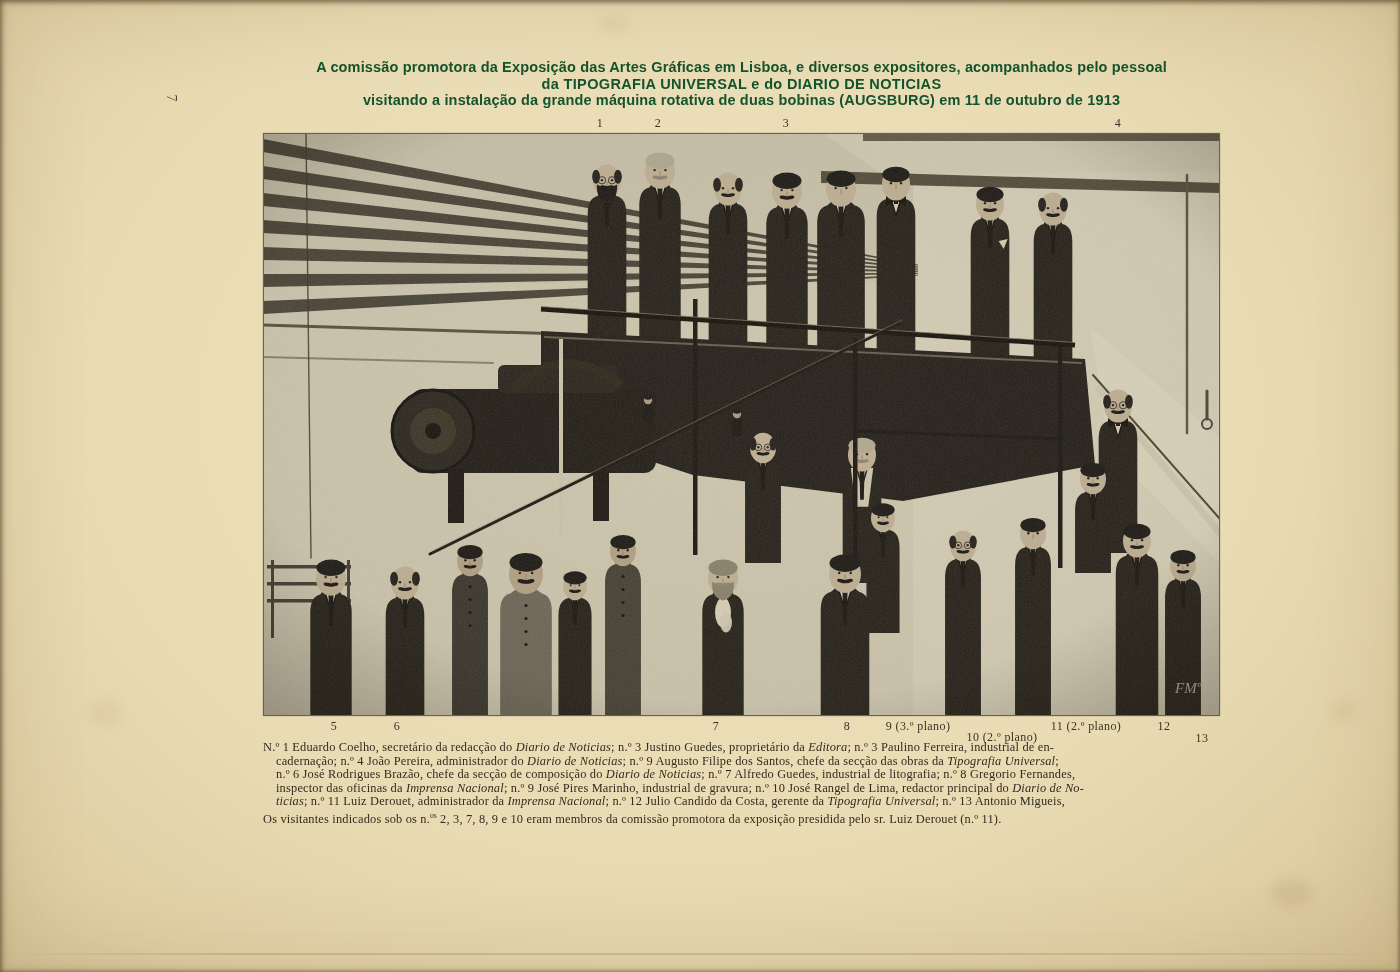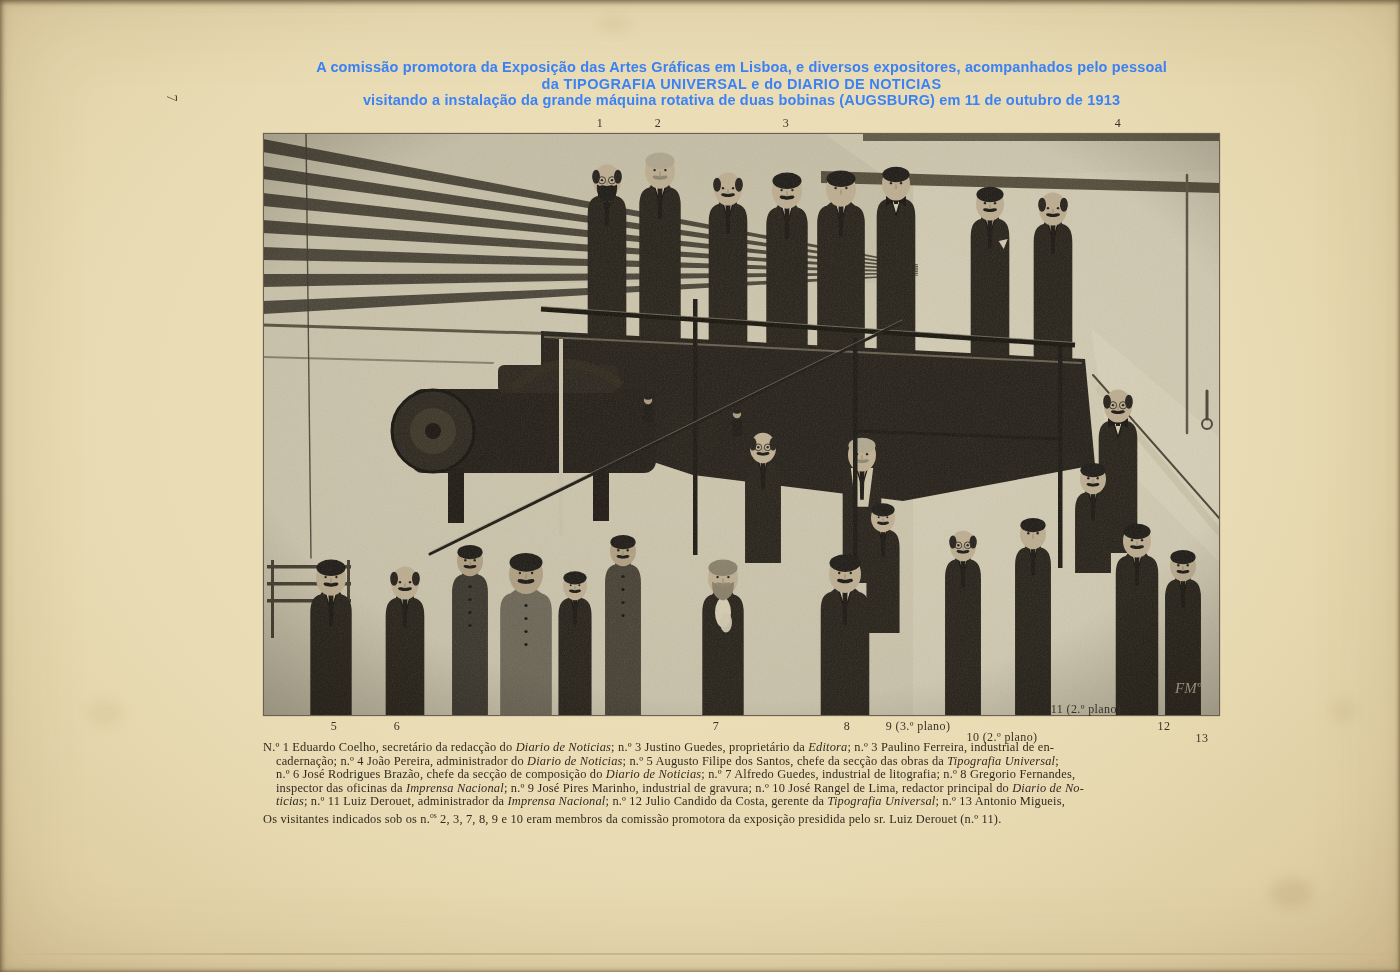--- a/index.html
+++ b/index.html
@@ -12,21 +12,21 @@
     box-shadow: inset 0 0 90px rgba(120,95,55,.16), inset 0 0 14px rgba(100,80,45,.20),
                 inset 0 3px 4px rgba(60,48,25,.40), inset 3px 0 4px rgba(60,48,25,.30),
                 inset -2px 0 3px rgba(90,72,40,.22), inset 0 -2px 3px rgba(90,72,40,.22);}
   .stain{position:absolute;border-radius:50%;filter:blur(6px);pointer-events:none;}
   .crease{position:absolute;left:0;top:953px;width:100%;height:2px;pointer-events:none;
     background:linear-gradient(to right, rgba(110,85,50,0), rgba(110,85,50,.22) 18%, rgba(110,85,50,.18) 82%, rgba(110,85,50,0));}
   .folio{position:absolute;left:160px;top:90px;width:22px;text-align:center;
     font-size:14px;color:#4a4232;transform:rotate(90deg);}
   .header{position:absolute;left:263px;top:59px;width:957px;text-align:center;
     font-family:"Liberation Sans","DejaVu Sans",sans-serif;font-weight:700;
-    font-size:14.5px;line-height:16.5px;color:#3b82f6;letter-spacing:.15px;}
+    font-size:14.5px;line-height:16.5px;color:#14532d;letter-spacing:.15px;}
   .num-label{position:absolute;transform:translateX(-50%);font-size:12px;color:#3a3226;
     white-space:nowrap;letter-spacing:.4px;}
   .photo-wrap{position:absolute;left:263px;top:133px;width:957px;height:583px;
     box-shadow:0 0 1px rgba(70,60,40,.6);}
   .photo-wrap svg{display:block;}
   .caption{position:absolute;left:263px;top:741px;width:984px;
     font-size:12.4px;line-height:13.6px;color:#332b21;letter-spacing:.18px;}
   .cap-line{white-space:nowrap;}
   .cap-line.ind{padding-left:13px;}
   .cap-line .i{font-style:italic;}
@@ -551,25 +551,25 @@
     </svg>
 </div>
 
 <div id="bottomLabels">
     <div class="num-label" style="left: 334px; top: 719px;">5</div>
     <div class="num-label" style="left: 397px; top: 719px;">6</div>
     <div class="num-label" style="left: 716px; top: 719px;">7</div>
     <div class="num-label" style="left: 847px; top: 719px;">8</div>
     <div class="num-label" style="left: 918px; top: 719px;">9 (3.º plano)</div>
     <div class="num-label" style="left: 1002px; top: 730px; text-align: center;">10 (2.º plano)</div>
-    <div class="num-label" style="left: 1086px; top: 702px;">11 (2.º plano)</div>
+    <div class="num-label" style="left: 1086px; top: 719px;">11 (2.º plano)</div>
     <div class="num-label" style="left: 1164px; top: 719px;">12</div>
     <div class="num-label" style="left: 1202px; top: 719px; margin-top: 12px;">13</div>
   </div>
 
 <div class="caption" id="caption">
     <div class="cap-line"><span>N.º 1 Eduardo Coelho, secretário da redacção do </span><span class="i">Diario de Noticias</span><span>; n.º 3 Justino Guedes, proprietário da </span><span class="i">Editora</span><span>; n.º 3 Paulino Ferreira, industrial de en-</span></div>
-    <div class="cap-line ind"><span>cadernação; n.º 4 João Pereira, administrador do </span><span class="i">Diario de Noticias</span><span>; n.º 5 Augusto Filipe dos Santos, chefe da secção das obras da </span><span class="i">Tipografia Universal</span><span>;</span></div>
+    <div class="cap-line ind"><span>cadernação; n.º 4 João Pereira, administrador do </span><span class="i">Diario de Noticias</span><span>; n.º 9 Augusto Filipe dos Santos, chefe da secção das obras da </span><span class="i">Tipografia Universal</span><span>;</span></div>
     <div class="cap-line ind"><span>n.º 6 José Rodrigues Brazão, chefe da secção de composição do </span><span class="i">Diario de Noticias</span><span>; n.º 7 Alfredo Guedes, industrial de litografia; n.º 8 Gregorio Fernandes,</span></div>
     <div class="cap-line ind"><span>inspector das oficinas da </span><span class="i">Imprensa Nacional</span><span>; n.º 9 José Pires Marinho, industrial de gravura; n.º 10 José Rangel de Lima, redactor principal do </span><span class="i">Diario de No-</span></div>
     <div class="cap-line ind"><span class="i">ticias</span><span>; n.º 11 Luiz Derouet, administrador da </span><span class="i">Imprensa Nacional</span><span>; n.º 12 Julio Candido da Costa, gerente da </span><span class="i">Tipografia Universal</span><span>; n.º 13 Antonio Migueis,</span></div>
     <div class="cap-line"><span>Os visitantes indicados sob os n.</span><span class="sup">os</span><span> 2, 3, 7, 8, 9 e 10 eram membros da comissão promotora da exposição presidida pelo sr. Luiz Derouet (n.º 11).</span></div>
   </div>
 
 </body></html>

